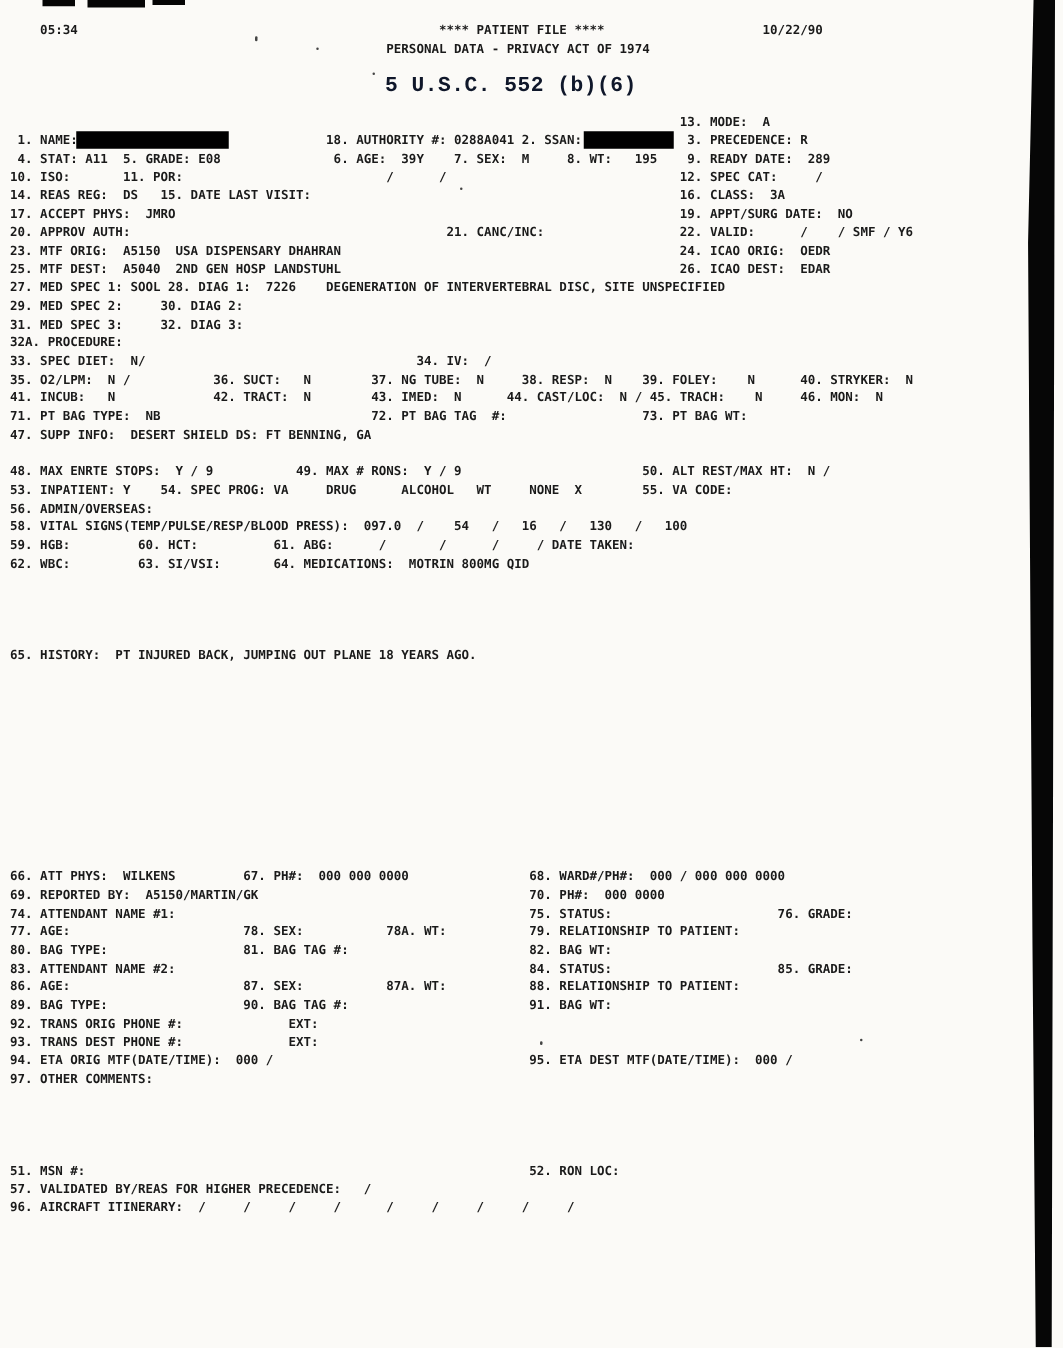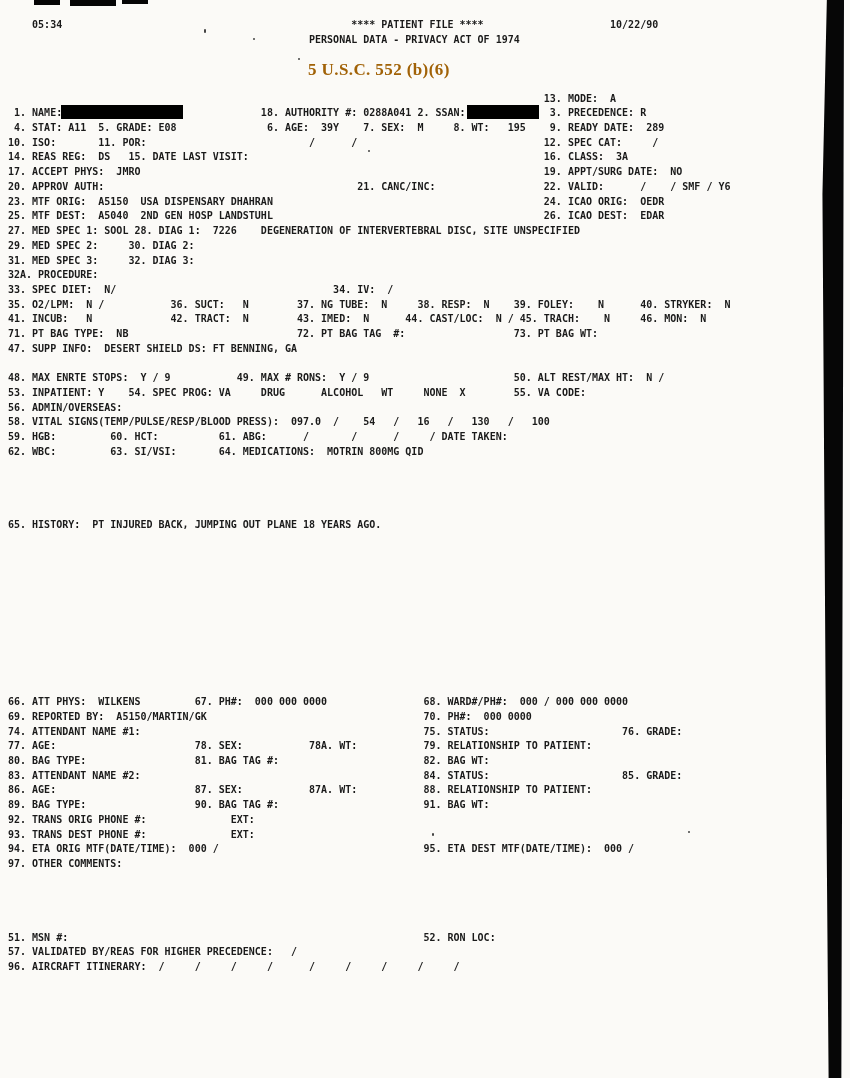--- a/index.html
+++ b/index.html
@@ -33,25 +33,25 @@
   }
   .ln {
     height: 14.72px;
     white-space: pre;
   }
   
   .foia {
     position: absolute;
     left: 308px;
     top: 60px;
-    font-family: Liberation Serif, serif;
+    font-family: Liberation Mono, monospace;
     font-size: 17px;
     font-weight: 700;
     letter-spacing: 0.4px;
-    color: #a16207;
+    color: #0f172a;
   }
   
   .redaction {
     position: absolute;
     background: #000;
     height: 14px;
   }
   .redaction.name { left: 61px; top: 105px; width: 122px; }
   .redaction.ssan { left: 467px; top: 105px; width: 72px; }
   

